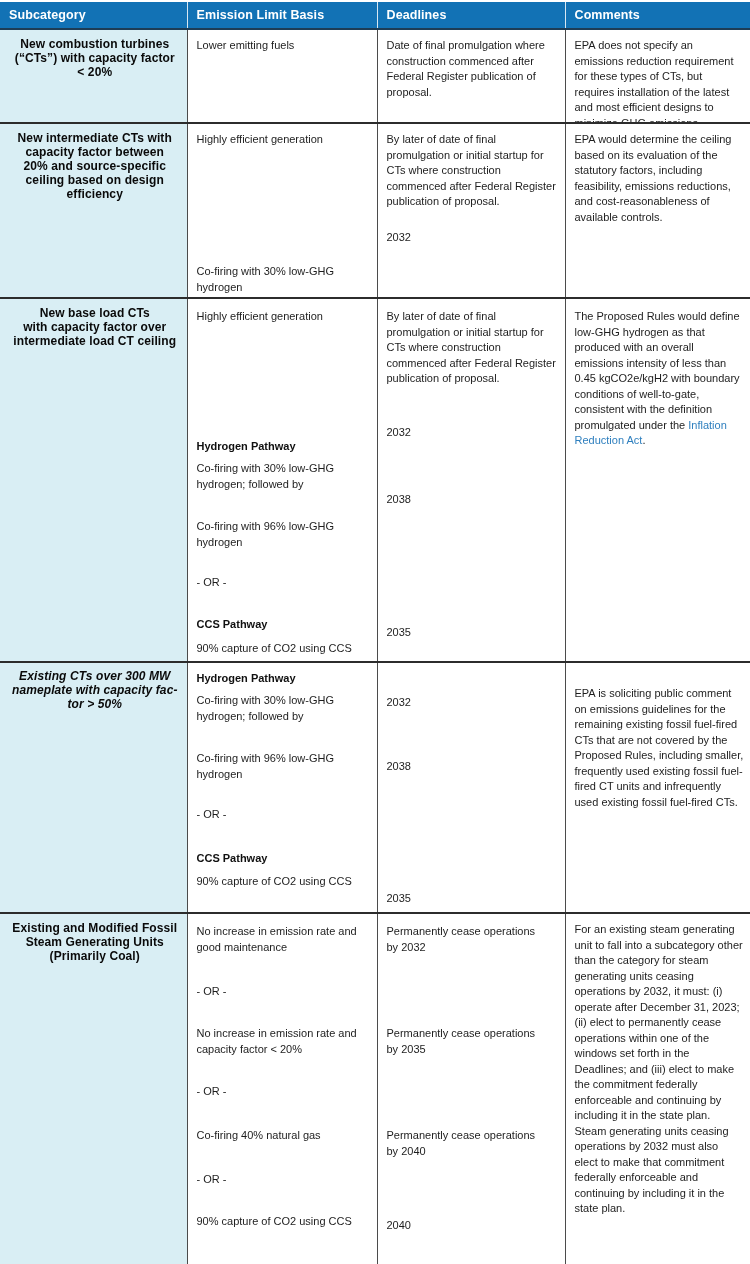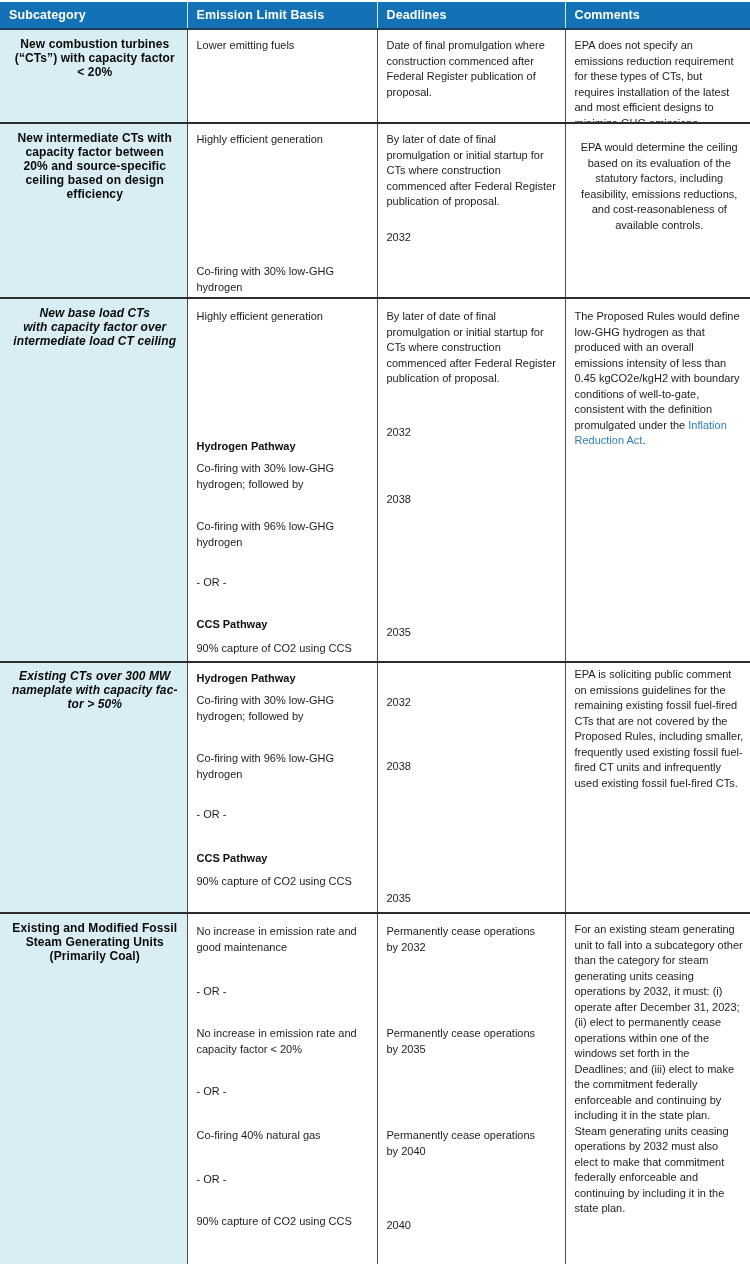--- a/index.html
+++ b/index.html
@@ -93,27 +93,27 @@
             </div>
           </td>
           <td>
             <div class="cellwrap" style="height: 173px;">
               <div class="blk" style="top: 8px;">By later of date of final promulgation or initial startup for CTs where construction commenced after Federal Register publication of proposal.</div>
               <div class="blk" style="top: 106px;">2032</div>
             </div>
           </td>
           <td>
             <div class="cellwrap" style="height: 173px;">
-              <div class="blk" style="top: 16px; text-align: center;">EPA would determine the ceiling based on its evaluation of the statutory factors, including feasibility, emissions reductions, and cost-reasonableness of available controls.</div>
+              <div class="blk" style="top: 8px;">EPA would determine the ceiling based on its evaluation of the statutory factors, including feasibility, emissions reductions, and cost-reasonableness of available controls.</div>
             </div>
           </td>
         </tr>
         <tr style="height: 362px;">
           <td class="subcat">
-            <div class="cellwrap" style="height: 262px; font-style: italic;">
+            <div class="cellwrap" style="height: 262px;">
               <div class="blk bold" style="top: 7px;">New base load CTs
 with capacity factor over
 intermediate load CT ceiling</div>
             </div>
           </td>
           <td>
             <div class="cellwrap" style="height: 362px;">
               <div class="blk" style="top: 10px;">Highly efficient generation</div>
               <div class="blk bold" style="top: 140px;">Hydrogen Pathway</div>
               <div class="blk" style="top: 162px;">Co-firing with 30% low-GHG
@@ -161,21 +161,21 @@
           </td>
           <td>
             <div class="cellwrap" style="height: 249px;">
               <div class="blk" style="top: 32px;">2032</div>
               <div class="blk" style="top: 96px;">2038</div>
               <div class="blk" style="top: 228px;">2035</div>
             </div>
           </td>
           <td>
             <div class="cellwrap" style="height: 249px;">
-              <div class="blk" style="top: 4px;">EPA is soliciting public comment on emissions guidelines for the remaining existing fossil fuel-fired CTs that are not covered by the Proposed Rules, including smaller, frequently used existing fossil fuel-fired CT units and infrequently used existing fossil fuel-fired CTs.</div>
+              <div class="blk" style="top: 23px;">EPA is soliciting public comment on emissions guidelines for the remaining existing fossil fuel-fired CTs that are not covered by the Proposed Rules, including smaller, frequently used existing fossil fuel-fired CT units and infrequently used existing fossil fuel-fired CTs.</div>
             </div>
           </td>
         </tr>
         <tr style="height: 318px; margin-left: 19px;">
           <td class="subcat">
             <div class="cellwrap" style="height: 318px;">
               <div class="blk bold" style="top: 7px;">Existing and Modified Fossil
 Steam Generating Units
 (Primarily Coal)</div>
             </div>

